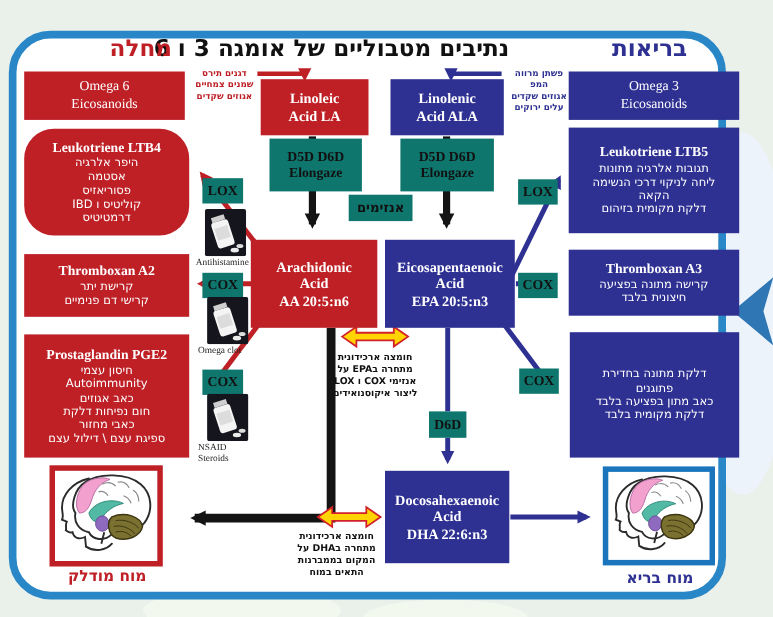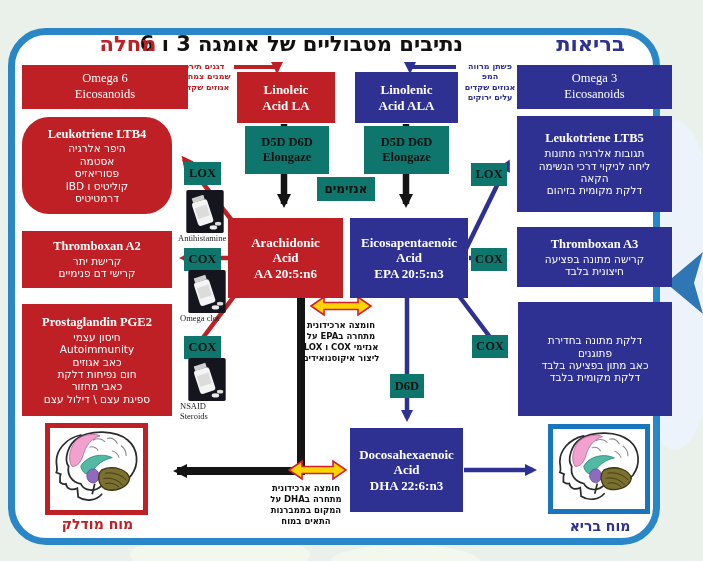--- a/index.html
+++ b/index.html
@@ -73,21 +73,21 @@
     <polygon points="311,306 324,297 324,302.5 358,302.5 358,297 371,306 358,315 358,309.5 324,309.5 324,315" fill="#ffd400" stroke="#d1202a" stroke-width="1.6"></polygon>
     <polygon points="289,470 302,461 302,466.5 333,466.5 333,461 346,470 333,479 333,473.5 302,473.5 302,479" fill="#ffd400" stroke="#d1202a" stroke-width="1.6"></polygon>
 
     <polygon points="666,283 703,252 694,283 703,314" fill="#2f76b5"></polygon>
   </svg>
 
   <div class="hdr" style="left:153px;top:32px;width:310px;font-size:21px;color:#111;" dir="rtl">נתיבים מטבוליים של אומגה 3 ו 6</div>
   <div class="hdr" style="left:88px;top:32px;width:80px;font-size:21px;color:#be2026;" dir="rtl">מחלה</div>
   <div class="hdr" style="left:548px;top:32px;width:85px;font-size:21px;color:#2e3192;" dir="rtl">בריאות</div>
 
-  <div class="box red" style="left:22px;top:65px;width:166px;height:44px;">
+  <div class="box red" style="left:22px;top:65px;width:146px;height:44px;">
     <div class="btitle" style="font-weight:normal;">Omega 6</div>
     <div class="btitle" style="font-weight:normal;">Eicosanoids</div>
   </div>
   <div class="box blue" style="left:517px;top:65px;width:155px;height:44px;">
     <div class="btitle" style="font-weight:normal;">Omega 3</div>
     <div class="btitle" style="font-weight:normal;">Eicosanoids</div>
   </div>
   <div class="box red" style="left:237px;top:72px;width:98px;height:51px;">
     <div class="main-title">Linoleic</div>
     <div class="main-title">Acid LA</div>

